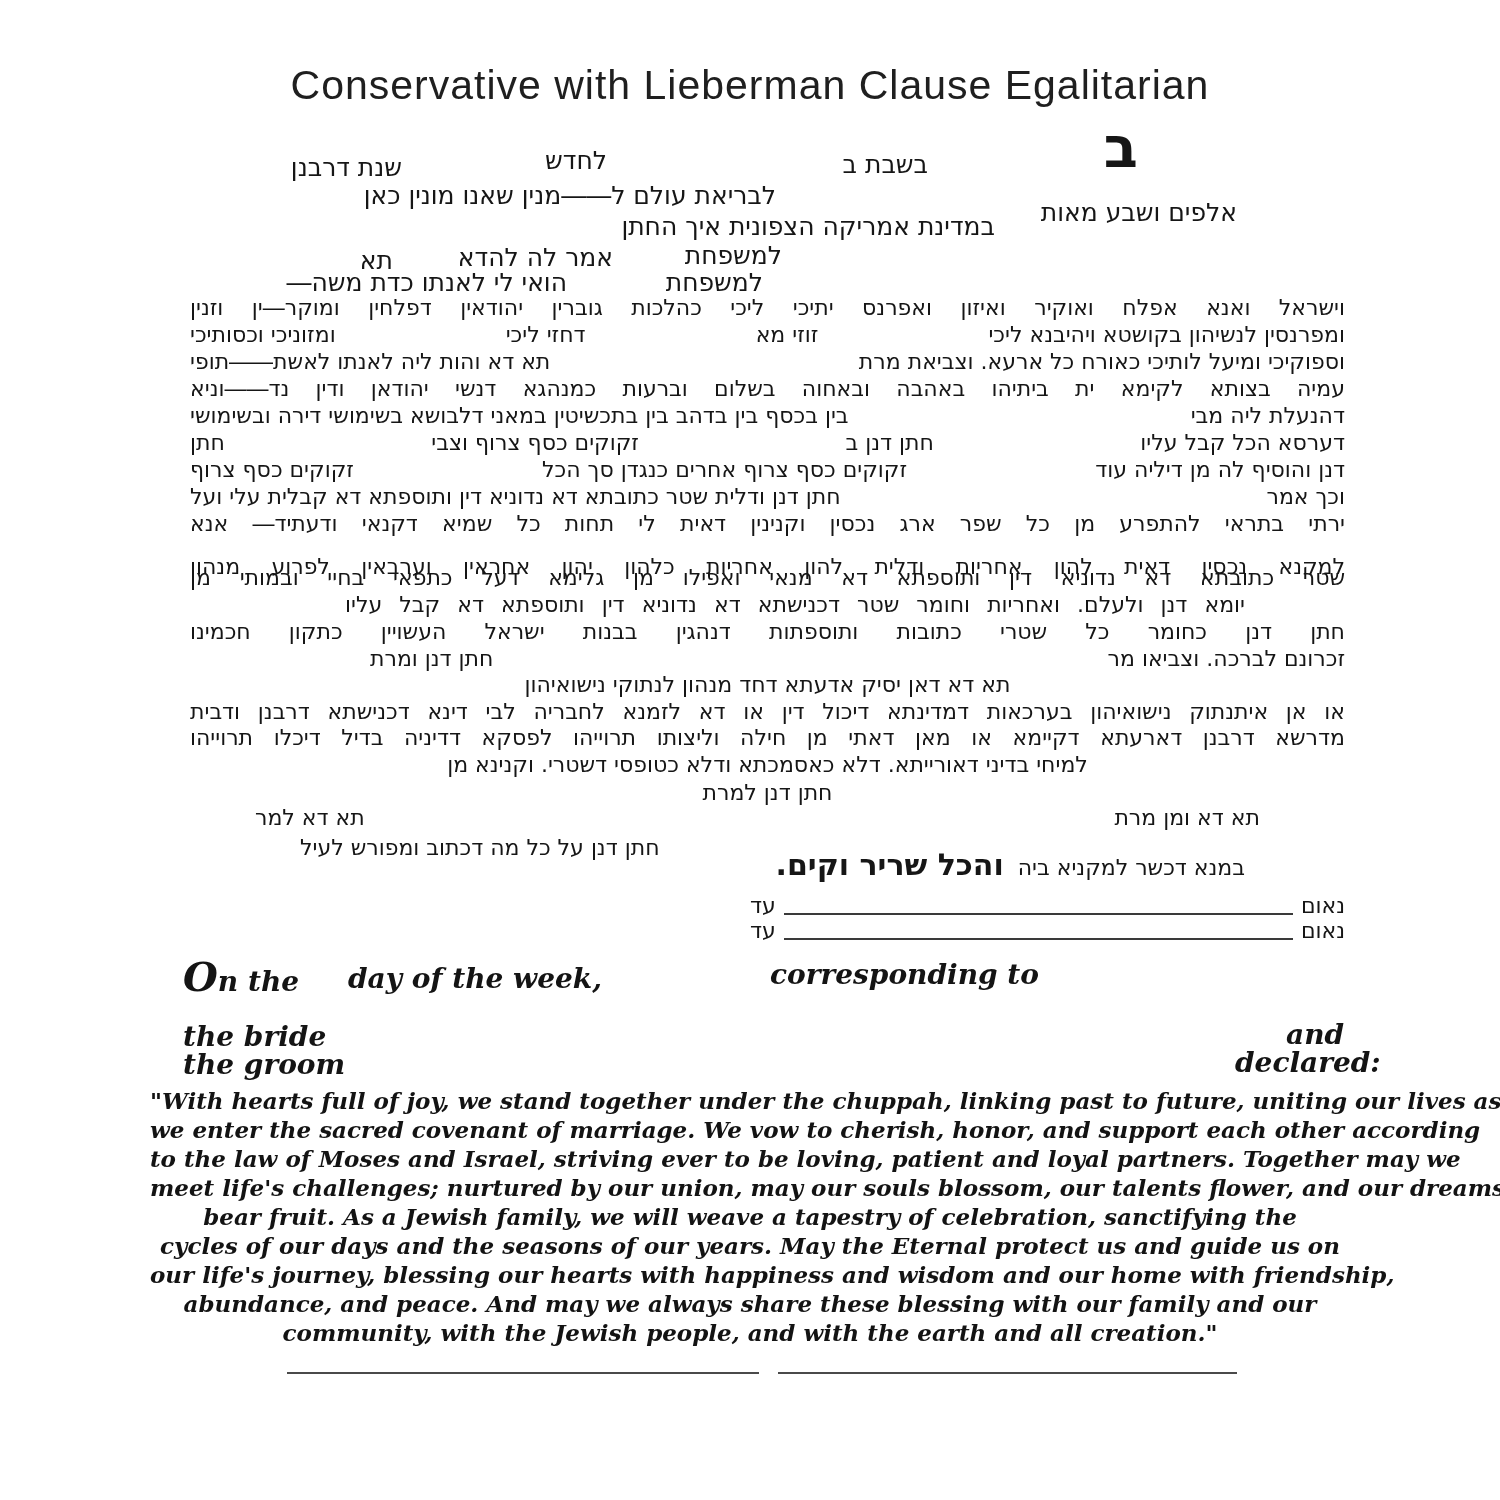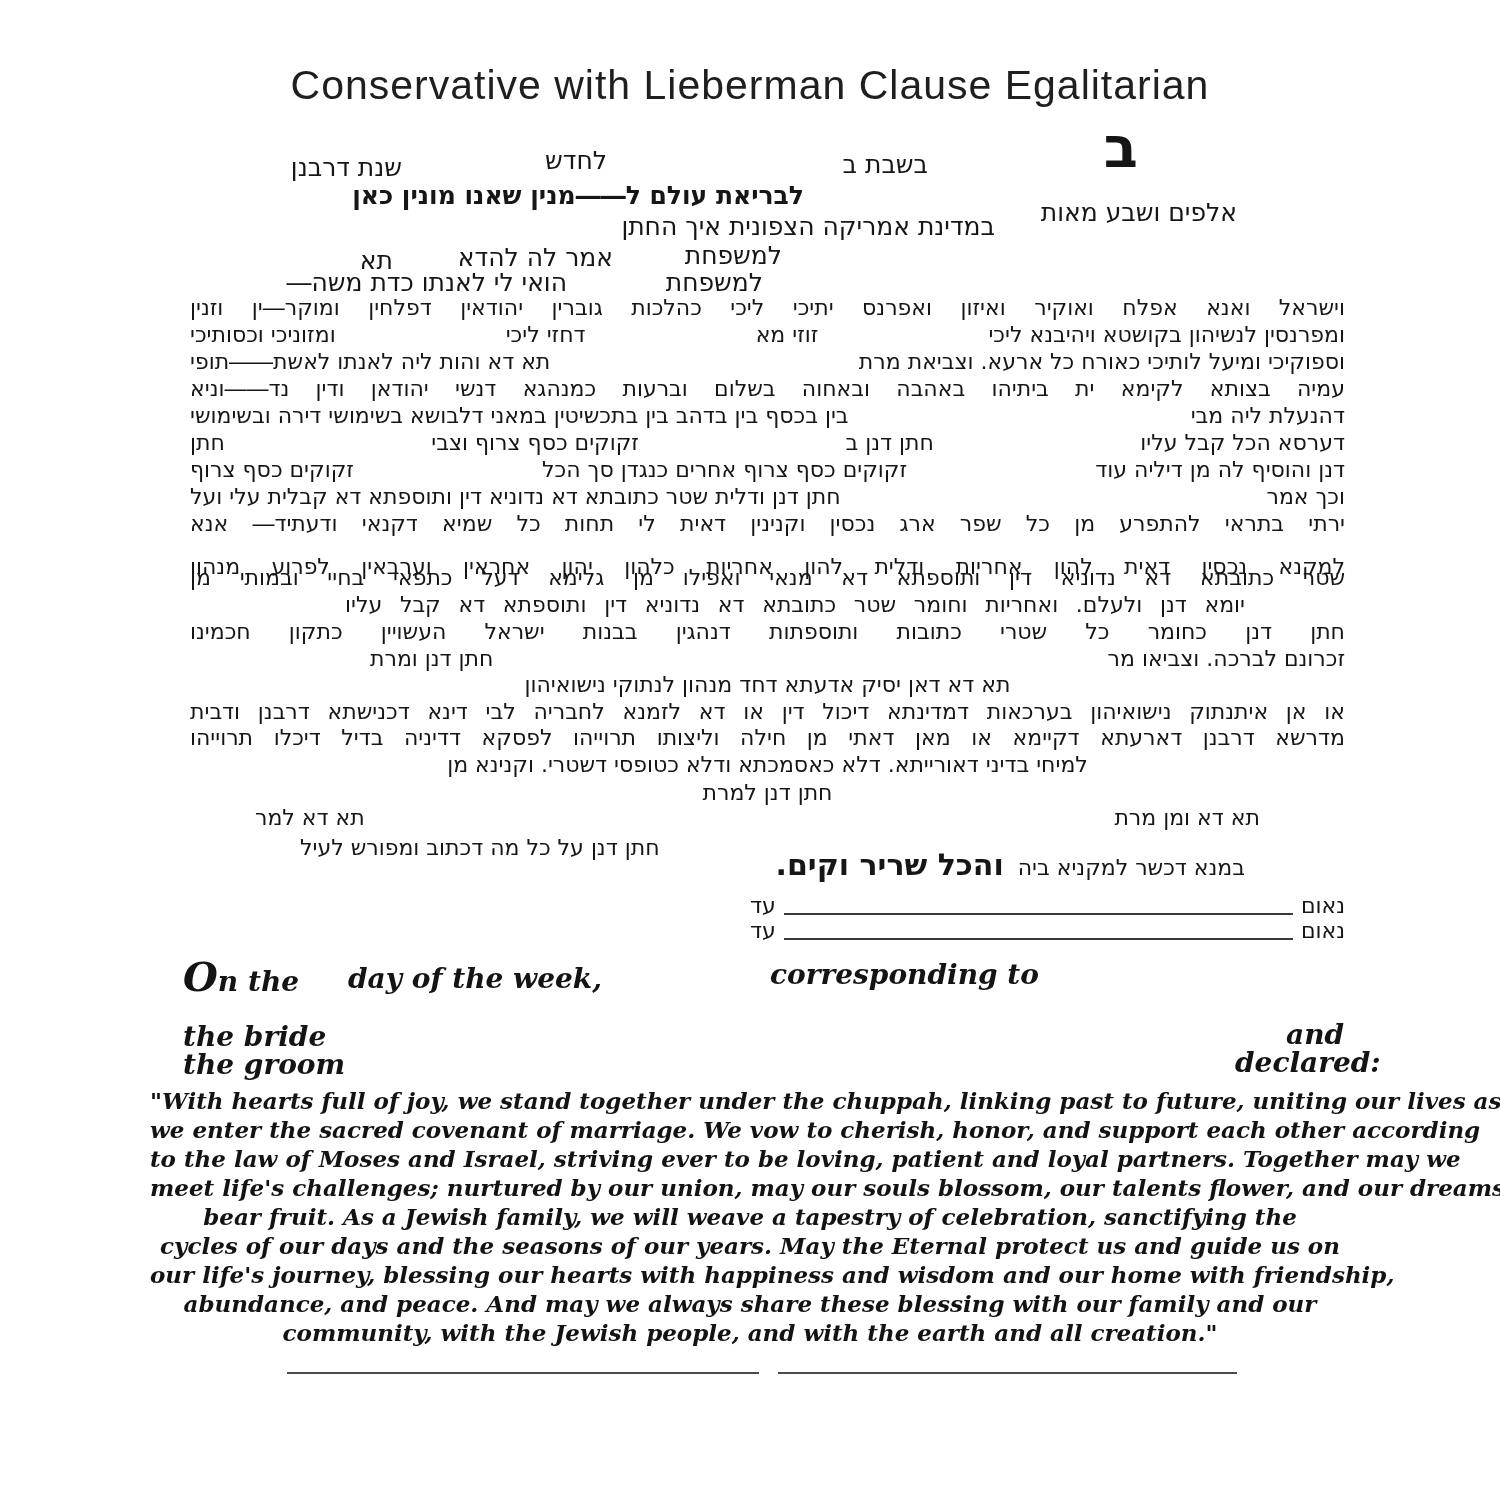--- a/index.html
+++ b/index.html
@@ -52,21 +52,21 @@
 
 <div id="canvas">
 
   <div class="title">Conservative with Lieberman Clause Egalitarian</div>
 
   <div class="heb bigbet" style="right:362px;top:120px;">ב</div>
   <div class="heb hseg" style="right:572px;top:150px;">בשבת ב</div>
   <div class="heb hseg" style="right:893px;top:146px;">לחדש</div>
   <div class="heb hseg" style="right:1098px;top:153px;">שנת דרבנן</div>
   <div class="heb hseg" style="right:263px;top:198px;">אלפים ושבע מאות</div>
-  <div class="heb hseg" style="right:696px;top:181px;font-weight:bold;">לבריאת עולם ל――מנין שאנו מונין כאן</div>
+  <div class="heb hseg" style="right:724px;top:181px;">לבריאת עולם ל――מנין שאנו מונין כאן</div>
   <div class="heb hseg" style="right:505px;top:212px;">במדינת אמריקה הצפונית איך החתן</div>
   <div class="heb hseg" style="right:718px;top:241px;">למשפחת</div>
   <div class="heb hseg" style="right:887px;top:243px;">אמר לה להדא</div>
   <div class="heb hseg" style="right:1107px;top:246px;">תא</div>
   <div class="heb hseg" style="right:737px;top:268px;">למשפחת</div>
   <div class="heb hseg" style="right:933px;top:268px;">הואי לי לאנתו כדת משה―</div>
 
   <div id="heb-body">
     <div class="hl just" style="top:295px;">וישראל ואנא אפלח ואוקיר ואיזון ואפרנס יתיכי ליכי כהלכות גוברין יהודאין דפלחין ומוקר―ין וזנין</div>
 
@@ -103,21 +103,21 @@
     </div>
 
     <div class="hl row" style="top:484px;">
       <span>וכך אמר</span>
       <span>חתן דנן ודלית שטר כתובתא דא נדוניא דין ותוספתא דא קבלית עלי ועל</span>
     </div>
 
     <div class="hl just" style="top:511px;">ירתי בתראי להתפרע מן כל שפר ארג נכסין וקנינין דאית לי תחות כל שמיא דקנאי ודעתיד― אנא</div>
     <div class="hl just" style="top:554px;">למקנא נכסין דאית להון אחריות ודלית להון אחריות כלהון יהון אחראין וערבאין לפרוע מנהון</div>
     <div class="hl just" style="top:565px;">שטר כתובתא דא נדוניא דין ותוספתא דא מנאי ואפילו מן גלימא דעל כתפאי בחיי ובמותי מן</div>
-    <div class="hl just m12" style="top:592px;">יומא דנן ולעלם. ואחריות וחומר שטר כתובתא דא נדוניא דין ותוספתא דא קבל עליו</div>
+    <div class="hl just m12" style="top:592px;">יומא דנן ולעלם. ואחריות וחומר שטר דכנישתא דא נדוניא דין ותוספתא דא קבל עליו</div>
     <div class="hl just" style="top:619px;">חתן דנן כחומר כל שטרי כתובות ותוספתות דנהגין בבנות ישראל העשויין כתקון חכמינו</div>
 
     <div class="hl row m14" style="top:646px;">
       <span>זכרונם לברכה. וצביאו מר</span>
       <span>חתן דנן ומרת</span>
     </div>
 
     <div class="hl ctr" style="top:672px;">תא דא דאן יסיק אדעתא דחד מנהון לנתוקי נישואיהון</div>
     <div class="hl just" style="top:699px;">או אן איתנתוק נישואיהון בערכאות דמדינתא דיכול דין או דא לזמנא לחבריה לבי דינא דכנישתא דרבנן ודבית</div>
     <div class="hl just" style="top:725px;">מדרשא דרבנן דארעתא דקיימא או מאן דאתי מן חילה וליצותו תרוייהו לפסקא דדיניה בדיל דיכלו תרוייהו</div>

